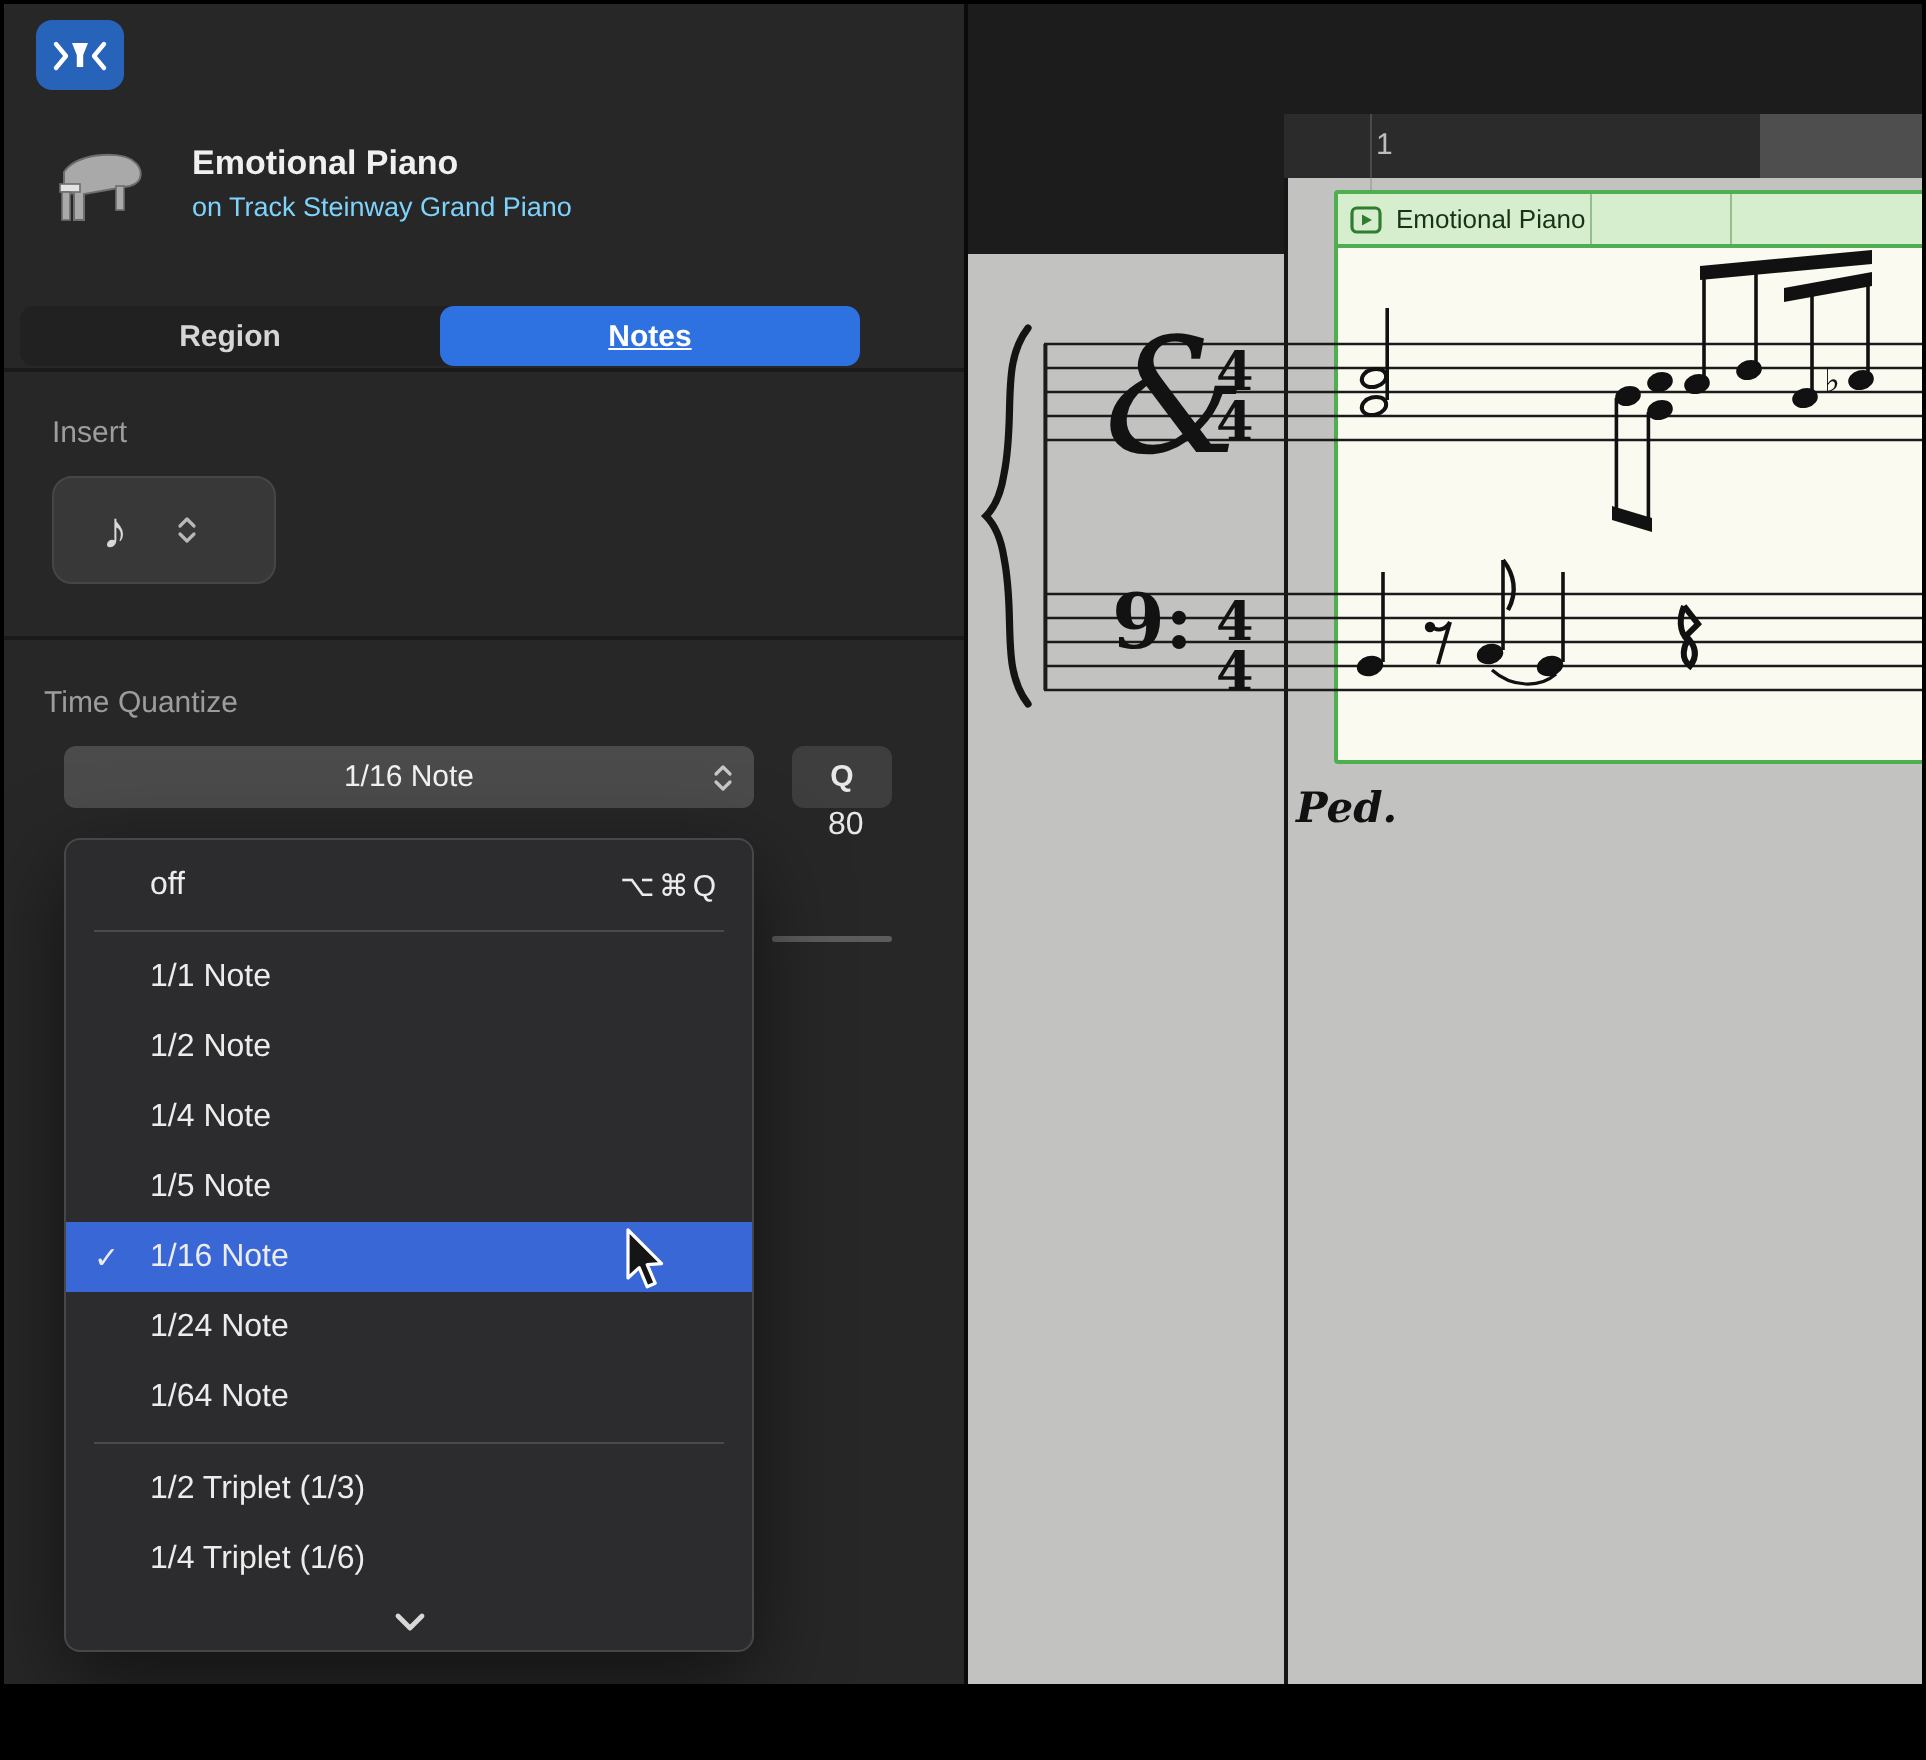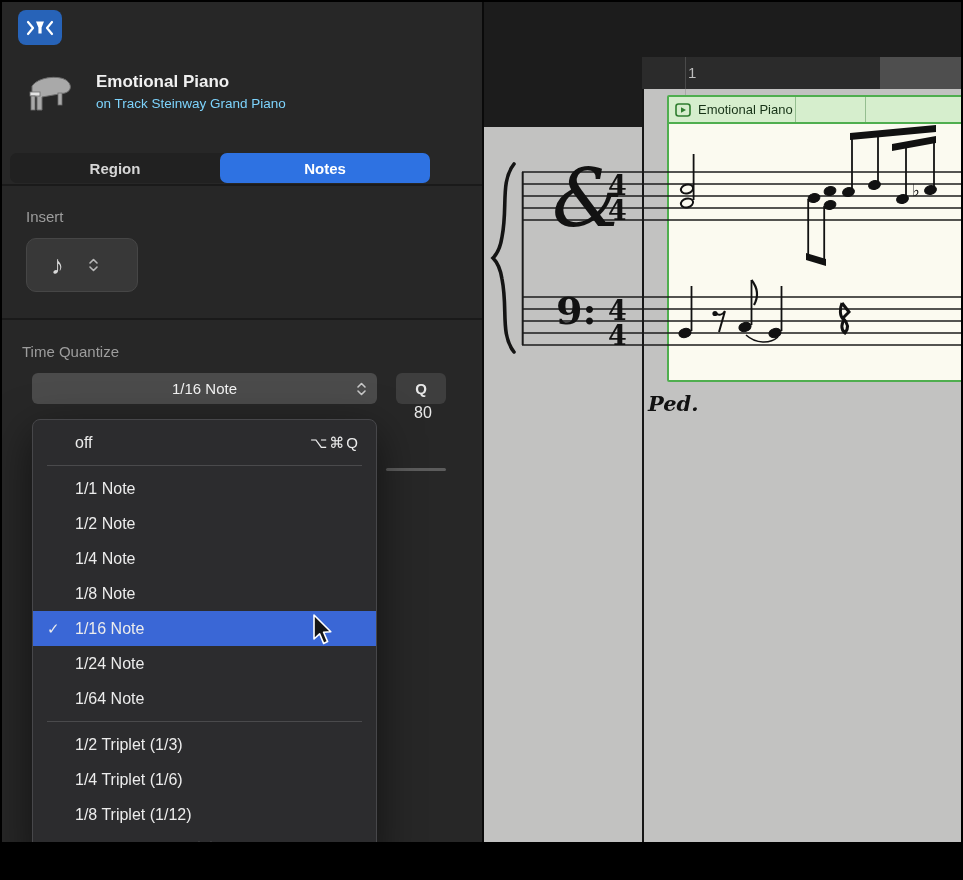--- a/index.html
+++ b/index.html
@@ -10,21 +10,21 @@
   .inspector{position:absolute;left:0;top:0;width:480px;height:100%;background:#272727;border-right:2px solid #0a0a0a;}
   .filter-btn{position:absolute;left:16px;top:8px;width:44px;height:35px;background:#2763b8;border-radius:8px;
               display:flex;align-items:center;justify-content:center;cursor:pointer;}
   .hdr{position:absolute;top:62px;left:0;width:100%;height:72px;}
   .piano-ic{position:absolute;left:20px;top:6px;}
   .hdr-titles{position:absolute;left:94px;top:8px;}
   .title{font-size:17px;font-weight:bold;color:#f0f0f0;}
   .subtitle{font-size:13.5px;color:#7dd3fc;margin-top:4px;}
   .tabs{position:absolute;left:8px;top:139px;width:420px;height:30px;background:#212121;border-radius:7px;display:flex;margin-top:12px;}
   .tab{flex:1;display:flex;align-items:center;justify-content:center;font-size:15px;font-weight:600;color:#d6d6d6;border-radius:7px;cursor:pointer;}
-  .tab.active{background:#2e72e2;color:#fff;}
+  .tab.active{background:#2e72e2;color:#fff;text-decoration:underline;}
   .hdiv{position:absolute;left:0;width:480px;height:2px;background:#1a1a1a;}
   .sec-label{position:absolute;font-size:15px;color:#9d9d9d;}
   .insert-popup{position:absolute;left:24px;top:236px;width:110px;height:52px;background:#383838;border:1px solid #464646;
                 border-radius:10px;display:flex;align-items:center;cursor:pointer;}
   .note-glyph{font-size:26px;color:#d8d8d8;margin-left:24px;}
   .insert-popup svg{margin-left:24px;}
   .tq-popup{position:absolute;left:30px;top:371px;width:345px;height:31px;background:#4b4b4b;border-radius:6px;
             display:flex;align-items:center;justify-content:center;font-size:15px;color:#f2f2f2;cursor:pointer;}
   .tq-popup svg{position:absolute;right:10px;top:8px;}
   .q-btn{position:absolute;left:394px;top:371px;width:50px;height:31px;background:#3e3e3e;border-radius:6px;
@@ -131,41 +131,38 @@
       <div class="menu-item">
           <span>1/1 Note</span>
         </div>
       <div class="menu-item">
           <span>1/2 Note</span>
         </div>
       <div class="menu-item">
           <span>1/4 Note</span>
         </div>
       <div class="menu-item">
-          <span>1/8 Note</span>
+          <span>1/5 Note</span>
         </div>
       <div class="menu-item sel">
         <span class="check">✓</span>
         <span>1/16 Note</span>
       </div>
       <div class="menu-item">
           <span>1/24 Note</span>
         </div>
       <div class="menu-item">
           <span>1/64 Note</span>
         </div>
       <div class="menu-sep"></div>
       <div class="menu-item">
           <span>1/2 Triplet (1/3)</span>
         </div>
       <div class="menu-item">
           <span>1/4 Triplet (1/6)</span>
-        </div>
-      <div class="menu-item">
-          <span>1/8 Triplet (1/12)</span>
         </div>
       <div class="menu-chevron">
         <svg width="20" height="12" viewBox="0 0 20 12">
           <path d="M4,3 L10,9 L16,3" stroke="#d8d8d8" stroke-width="2.4" fill="none" stroke-linecap="round" stroke-linejoin="round"></path>
         </svg>
       </div>
     </div>
 
     <svg class="cursor" width="24" height="34" viewBox="0 0 24 34">
       <path d="M2,1 L2,25 L7.6,19.8 L11.6,29.4 L15.6,27.6 L11.6,18.3 L18.8,17.8 Z" fill="#151515" stroke="#fff" stroke-width="1.6" stroke-linejoin="round"></path>

